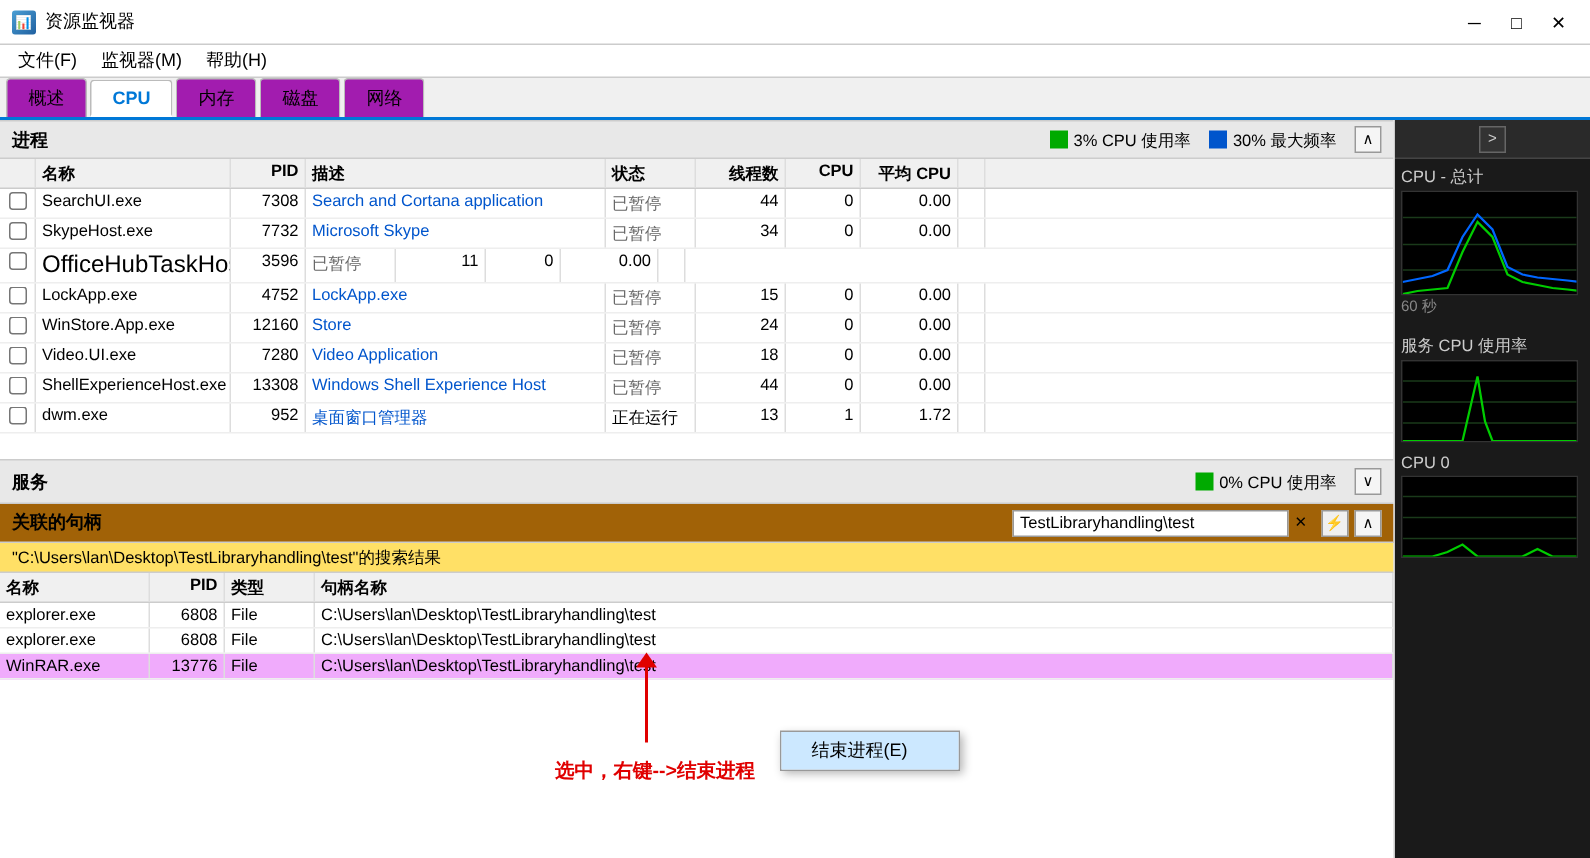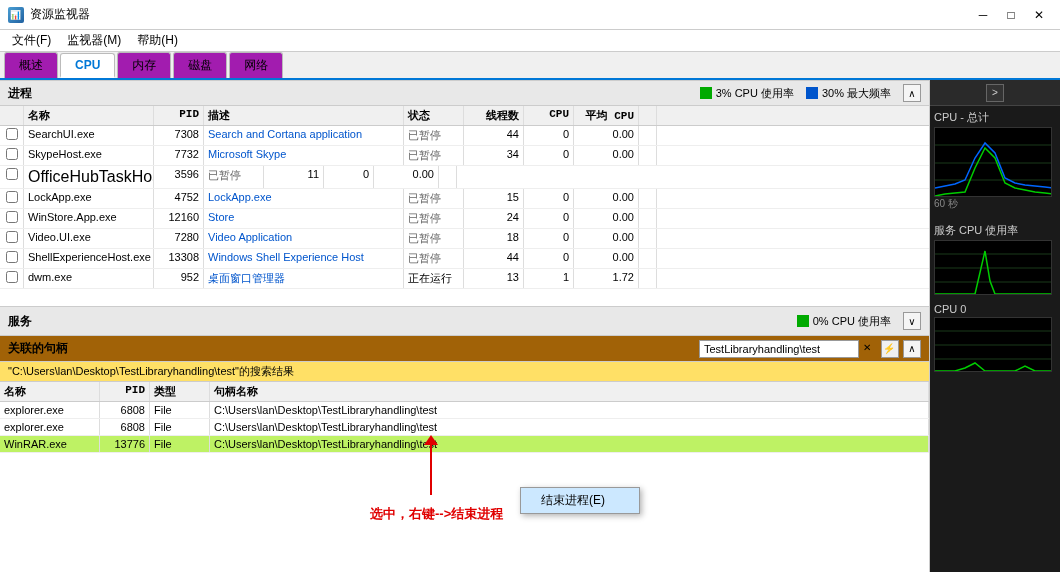--- a/index.html
+++ b/index.html
@@ -149,21 +149,20 @@
       overflow-y: auto;
     }
     .table-header-row {
       display: flex;
       background: #f0f0f0;
       border-bottom: 1px solid #ccc;
       font-size: 11px;
       font-weight: bold;
       position: sticky;
       top: 0;
-      font-family: Liberation Mono, monospace;
     }
     .th, .td {
       padding: 2px 4px;
       border-right: 1px solid #ddd;
       overflow: hidden;
       white-space: nowrap;
     }
     .col-check { width: 24px; text-align: center; }
     .col-name { width: 130px; }
     .col-pid { width: 50px; text-align: right; }
@@ -206,21 +205,21 @@
       align-items: center;
       padding: 0 8px;
       justify-content: space-between;
     }
     .search-box {
       display: flex;
       align-items: center;
       gap: 4px;
     }
     .search-input {
-      width: 160px;
+      width: 184px;
       height: 18px;
       border: 1px solid #999;
       padding: 0 4px;
       font-size: 11px;
     }
     .search-btn {
       width: 18px; height: 18px;
       border: 1px solid #999;
       background: #f0f0f0;
       cursor: pointer;
@@ -243,21 +242,21 @@
     .handles-table {
       flex: 1;
       overflow-y: auto;
     }
     .h-col-name { width: 100px; }
     .h-col-pid { width: 50px; text-align: right; }
     .h-col-type { width: 60px; }
     .h-col-handle { flex: 1; }
 
     .handles-row-selected {
-      background: #bef264;
+      background: #f0abfc;
     }
 
     
     .context-menu {
       position: absolute;
       background: #fff;
       border: 1px solid #999;
       box-shadow: 2px 2px 6px rgba(0,0,0,0.3);
       z-index: 100;
       min-width: 120px;

